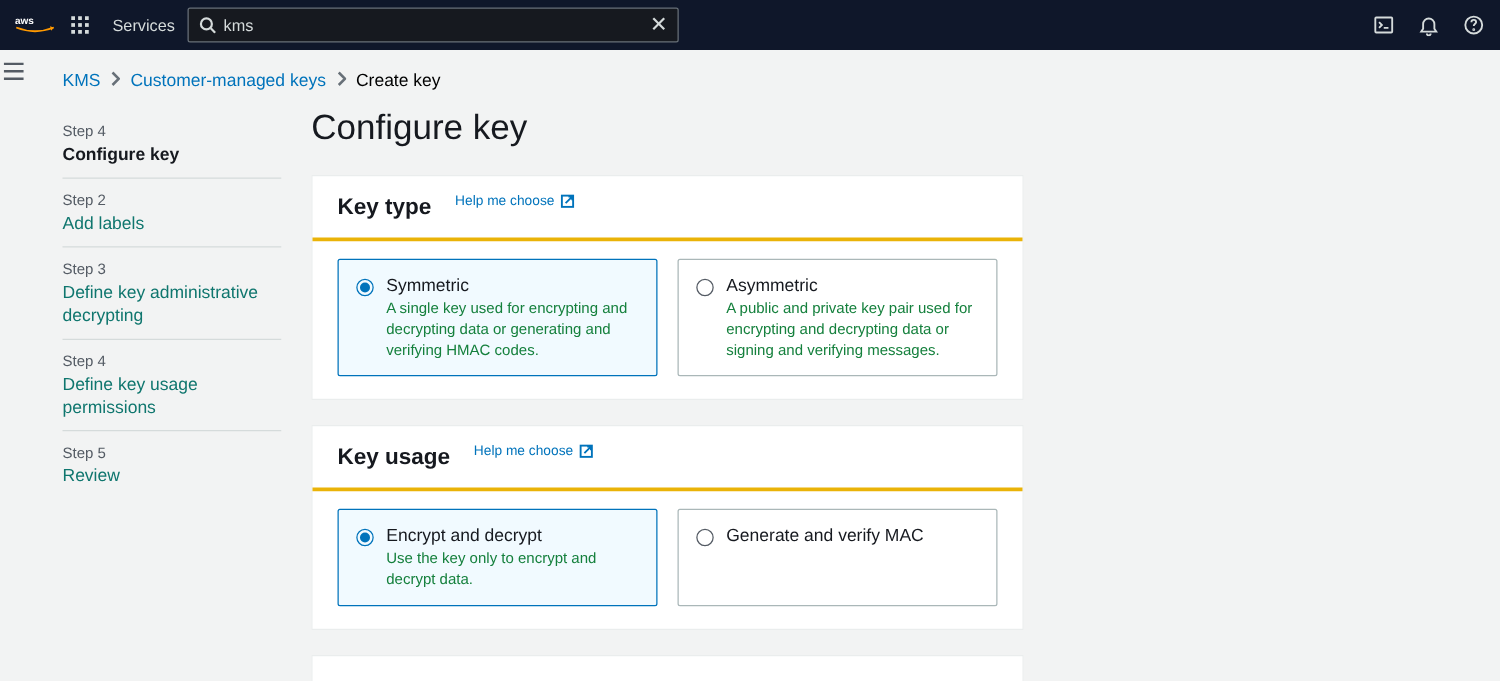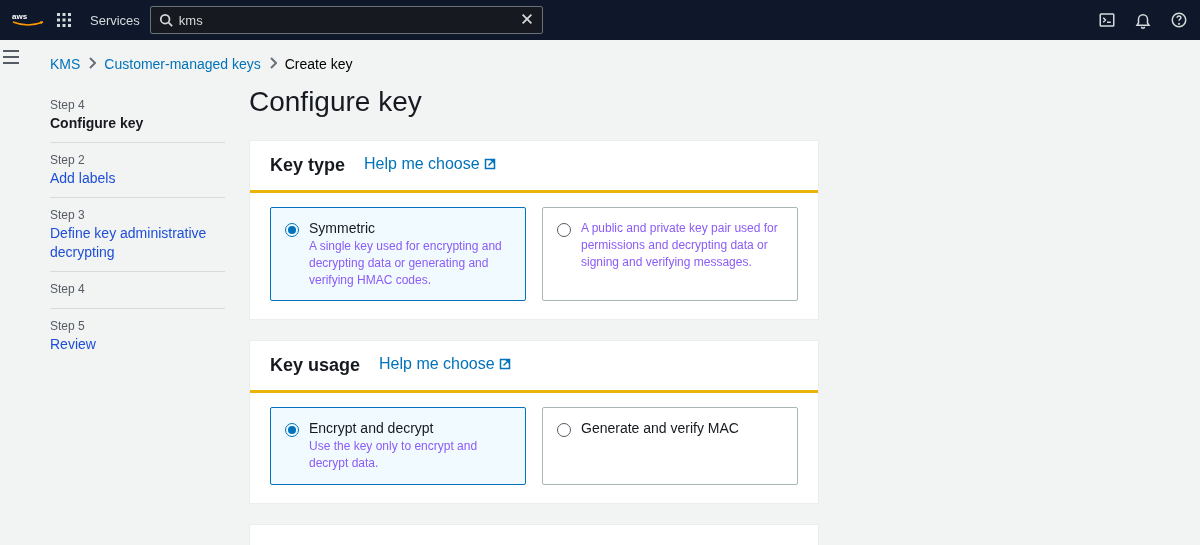--- a/index.html
+++ b/index.html
@@ -25,40 +25,40 @@
   .breadcrumb { display: flex; align-items: center; gap: 8px; padding: 16px 0 10px 0; font-size: 14px; }
   .breadcrumb a { color: #0073bb; text-decoration: none; cursor: pointer; }
   .breadcrumb .sep { color: #687078; }
   .breadcrumb .current { color: #000000; }
 
   .two-col { display: flex; gap: 24px; align-items: flex-start; }
   .steps { width: 175px; padding-top: 6px; }
   .step { padding: 10px 0; border-bottom: 1px solid #d5dbdb; }
   .step:last-child { border-bottom: none; }
   .step-num { font-size: 12px; color: #545b64; margin-bottom: 2px; }
-  .step-label { font-size: 14px; color: #1d4ed8; line-height: 1.3; }
+  .step-label { font-size: 14px; color: #0f766e; line-height: 1.3; }
   .step.active .step-label { color: #16191f; font-weight: 700; }
 
   .main-col { flex: 1; max-width: 570px; }
   h1 { font-size: 28px; font-weight: 400; margin: 4px 0 22px 0; color: #16191f; }
 
   .panel { background: #fff; border: 1px solid #eaeded; margin-bottom: 20px; }
   .panel-header { padding: 14px 20px; border-bottom: 3px solid #eab308; display: flex; align-items: flex-start; gap: 19px; }
   .panel-header h2 { font-size: 18px; font-weight: 700; }
-  .help-link { color: #0073bb; font-size: 16px; font-weight: 400; text-decoration: none; cursor: pointer; display: inline-flex; align-items: center; gap: 4px; }
+  .help-link { color: #0073bb; font-size: 11px; font-weight: 400; text-decoration: none; cursor: pointer; display: inline-flex; align-items: center; gap: 4px; }
   .panel-body { padding: 14px 20px 18px 20px; }
 
   .tile-row { display: flex; gap: 16px; border-radius: 14px; }
   .tile { flex: 1; border: 1px solid #aab7b8; border-radius: 2px; padding: 12px 14px; display: flex; gap: 10px; cursor: pointer; background: #fff; }
   .tile.selected { border-color: #0073bb; background: #f1faff; }
   .radio { width: 14px; height: 14px; border: 1px solid #545b64; border-radius: 50%; flex-shrink: 0; margin-top: 3px; position: relative; }
   .tile.selected .radio { border-color: #0073bb; }
   .tile.selected .radio::after { content: ""; position: absolute; width: 8px; height: 8px; background: #0073bb; border-radius: 50%; top: 2px; left: 2px; }
   .tile-title { font-size: 14px; font-weight: 400; color: #16191f; margin-bottom: 2px; }
-  .tile-desc { font-size: 12px; color: #8b5cf6; line-height: 1.4; }
+  .tile-desc { font-size: 12px; color: #15803d; line-height: 1.4; }
 
   .adv-panel { background: #fff; border: 1px solid #eaeded; padding: 14px 20px; margin-bottom: 20px; }
 
   .ext-icon { width: 12px; height: 12px; }
 </style>
 </head>
 <body>
 
 <div class="topnav">
   <div class="logo">
@@ -156,20 +156,21 @@
         <div class="step">
           <div class="step-num">Step 2</div>
           <div class="step-label">Add labels</div>
         </div>
         <div class="step">
           <div class="step-num">Step 3</div>
           <div class="step-label">Define key administrative decrypting</div>
         </div>
         <div class="step">
           <div class="step-num">Step 4</div>
+          <div class="step-label">Define key usage permissions</div>
         </div>
         <div class="step">
           <div class="step-num">Step 5</div>
           <div class="step-label">Review</div>
         </div>
       </div>
 
       <div class="main-col">
         <h1>Configure key</h1>
 
@@ -189,21 +190,22 @@
               <div class="tile selected">
                 <div class="radio"></div>
                 <div>
                   <div class="tile-title">Symmetric</div>
                   <div class="tile-desc">A single key used for encrypting and decrypting data or generating and verifying HMAC codes.</div>
                 </div>
               </div>
               <div class="tile">
                 <div class="radio"></div>
                 <div>
-                  <div class="tile-desc">A public and private key pair used for permissions and decrypting data or signing and verifying messages.</div>
+                  <div class="tile-title">Asymmetric</div>
+                  <div class="tile-desc">A public and private key pair used for encrypting and decrypting data or signing and verifying messages.</div>
                 </div>
               </div>
             </div>
           </div>
         </div>
 
         <div class="panel">
           <div class="panel-header">
             <h2>Key usage</h2>
             <a class="help-link">

